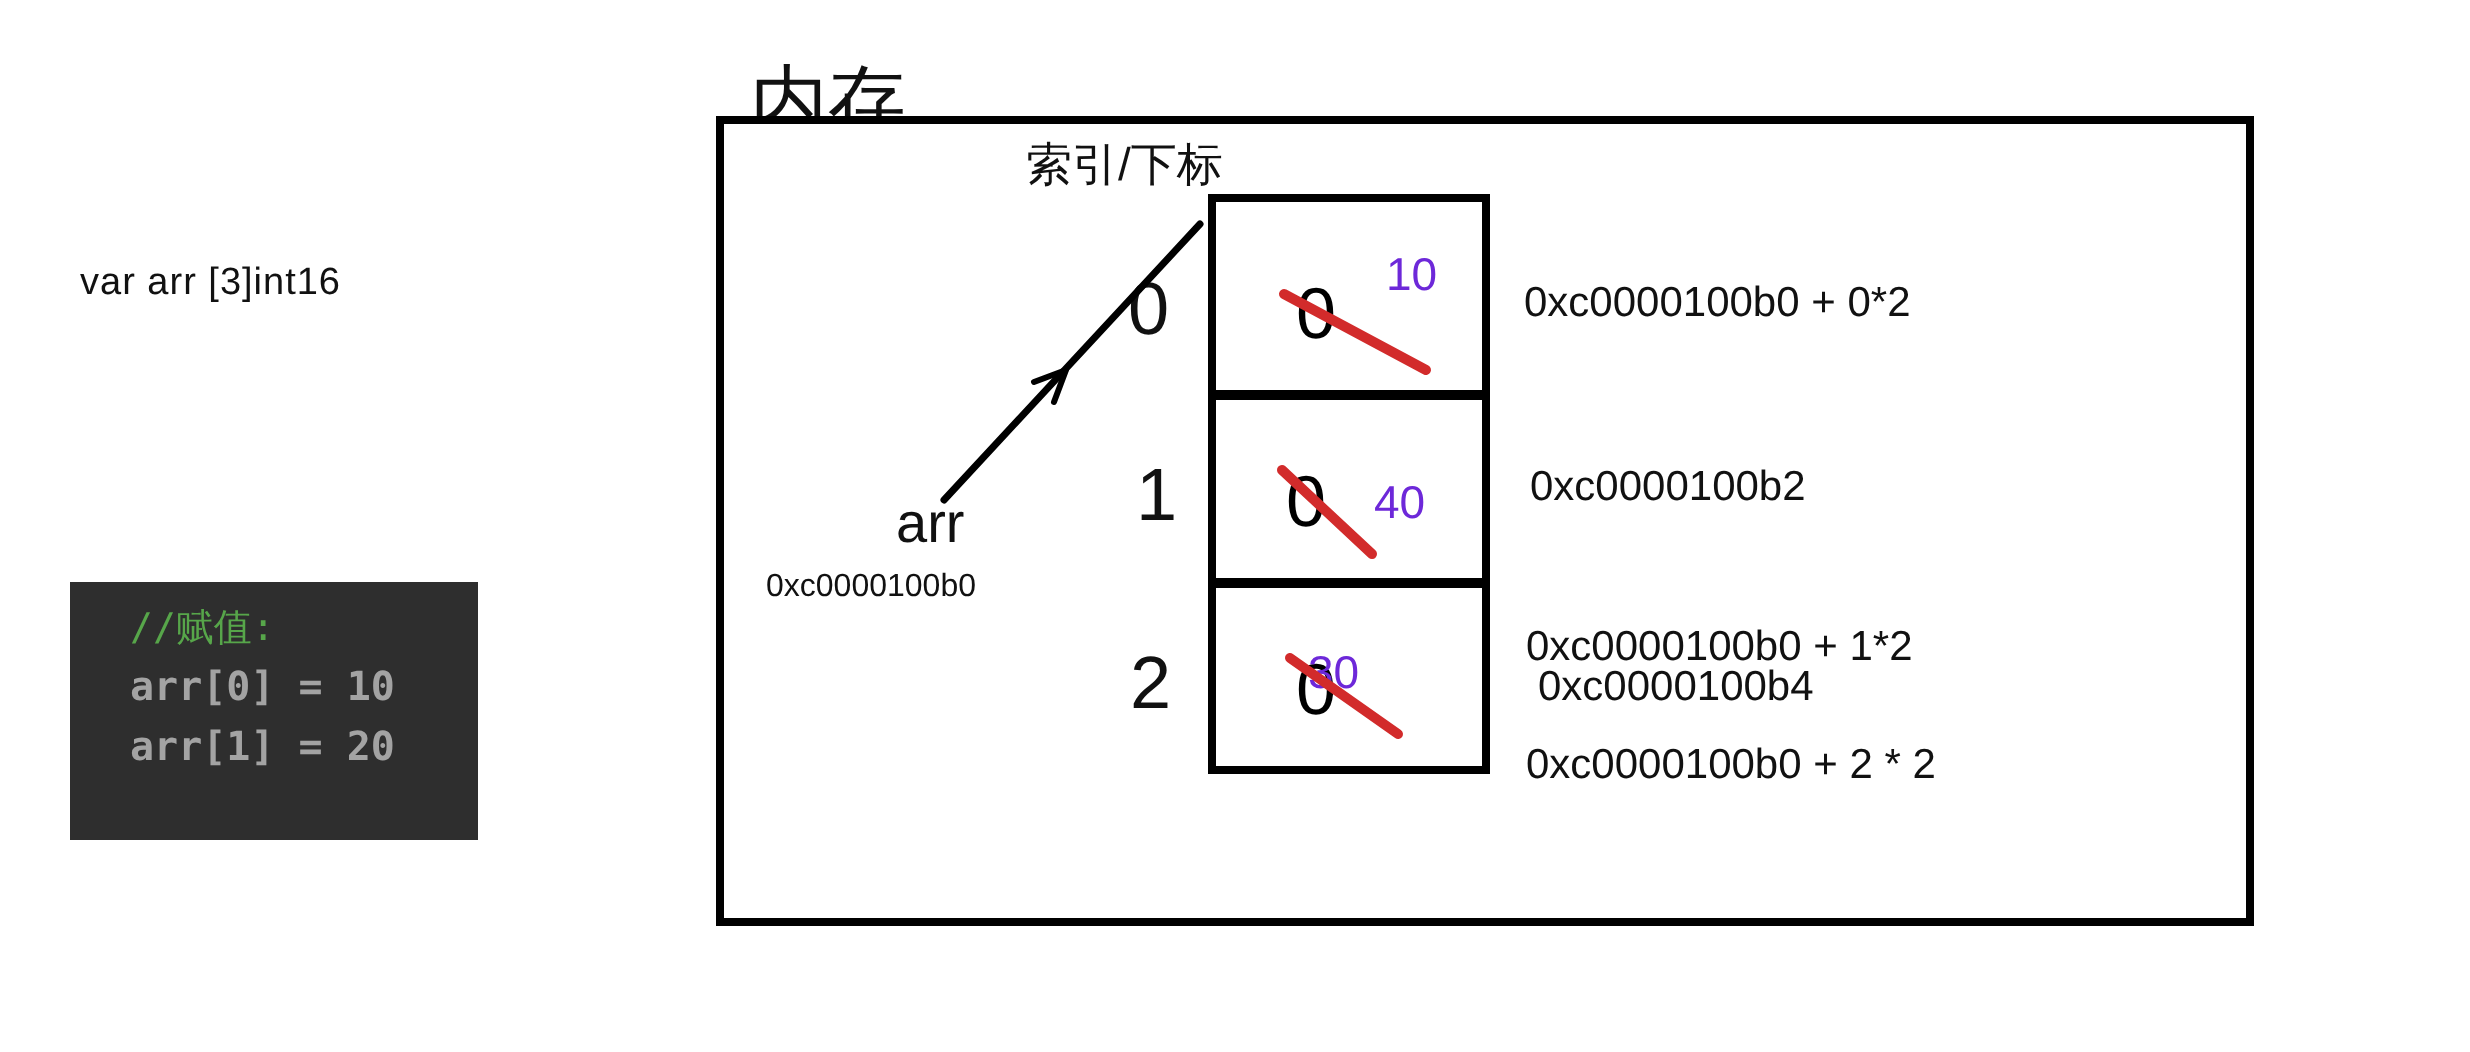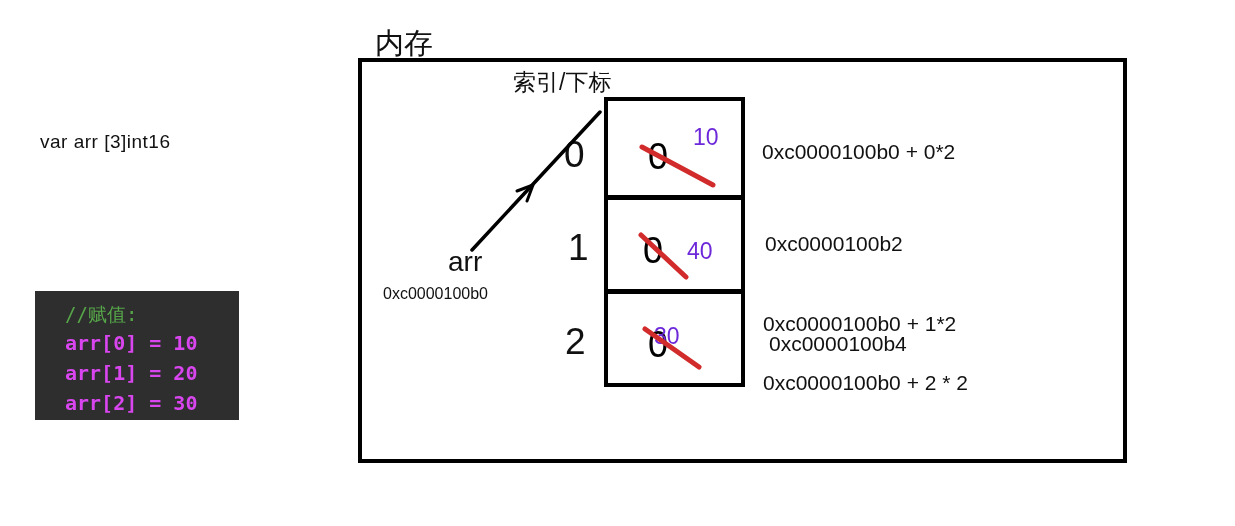--- a/index.html
+++ b/index.html
@@ -18,24 +18,24 @@
 
   
   .code-block {
     left: 35px; top: 291px; width: 204px; height: 129px;
     background: #2e2e2e;
     box-sizing: border-box;
     padding: 9px 0 0 30px;
     font-family: "DejaVu Sans Mono", monospace;
   }
   .code-comment { font-size: 19px; line-height: 28px; color: #57a64a; }
-  .code-line   { font-size: 20px; line-height: 30px; color: #d946ef; font-weight: bold; }
+  .code-line   { font-size: 20px; line-height: 30px; color: #a3a3a3; font-weight: bold; }
 
   
-  .memory-title { left: 375px; top: 24px; font-size: 29px; font-family: Liberation Mono, monospace; }
+  .memory-title { left: 375px; top: 24px; font-size: 39px; font-family: Liberation Mono, monospace; }
   .memory-box {
     left: 358px; top: 58px; width: 769px; height: 405px;
     border: 4px solid #000; box-sizing: border-box;
     background: #ffffff;
   }
   .index-label { left: 513px; top: 67px; font-size: 23px; }
 
   
   .cells-box {
     left: 604px; top: 97px; width: 141px; height: 290px;
@@ -79,21 +79,20 @@
 </style>
 </head>
 <body>
 
 <div class="abs declaration">var arr [3]int16</div>
 
 <div class="abs code-block">
   <div class="code-comment">//赋值:</div>
   <div class="code-line">arr[0] = 10</div>
   <div class="code-line">arr[1] = 20</div>
-  <div class="code-line">arr[2] = 30</div>
 </div>
 
 <div class="abs memory-title">内存</div>
 <div class="abs memory-box"></div>
 <div class="abs index-label">索引/下标</div>
 
 <div class="abs cells-box">
   <div class="cell"></div>
   <div class="cell"></div>
   <div class="cell"></div>

